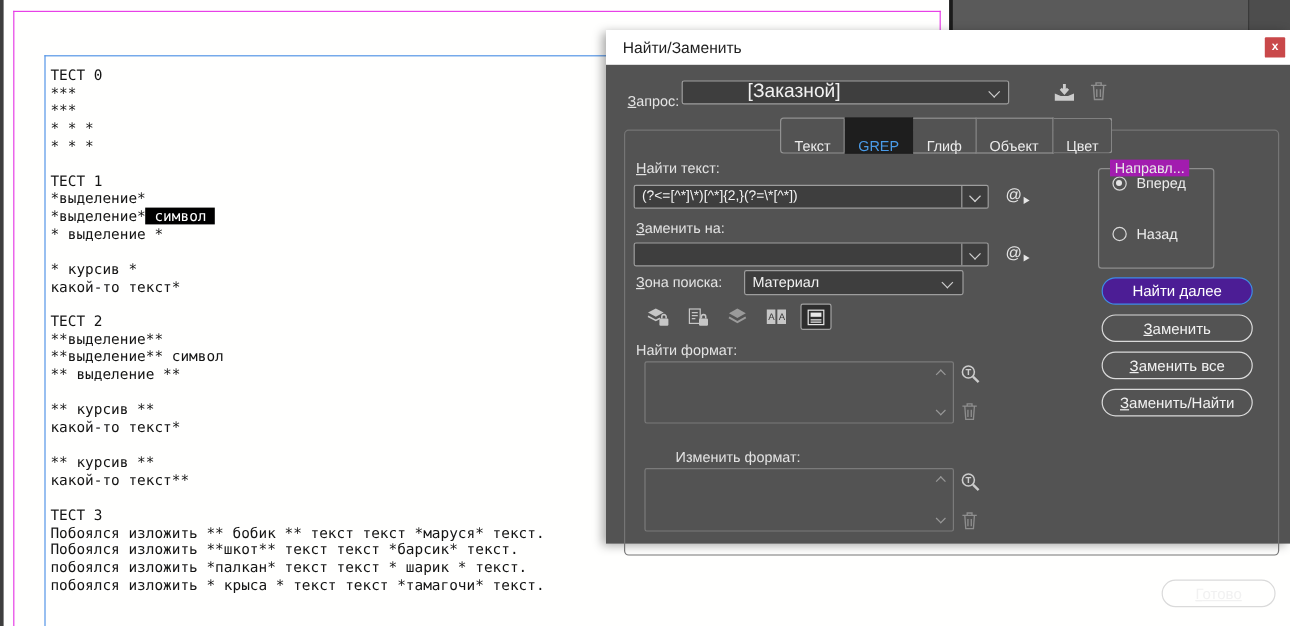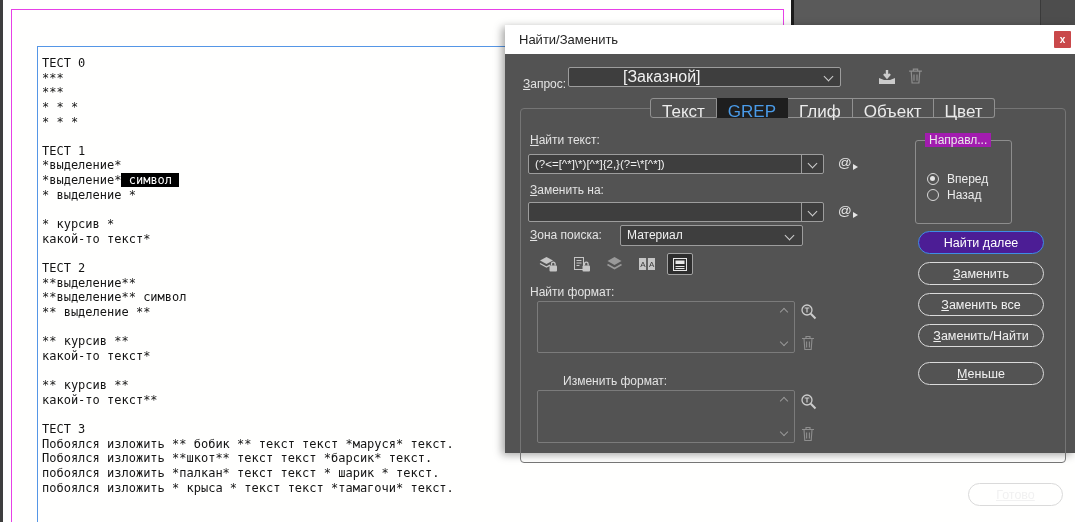--- a/index.html
+++ b/index.html
@@ -23,21 +23,21 @@
   .close-btn{position:absolute;right:4px;top:6px;width:17px;height:17px;background:#c9484a;color:#fff;
              font-size:10px;font-weight:bold;text-align:center;line-height:17px;border-radius:1px;cursor:default;}
   .lbl{position:absolute;font-size:12px;color:#e3e3e3;white-space:nowrap;}
   .mn{text-decoration:underline;}
   .field{position:absolute;background:#3e3e3e;border:1px solid #9d9d9d;border-radius:2px;box-sizing:border-box;color:#f1f1f1;}
   .field .val{position:absolute;left:6px;top:0;right:24px;line-height:18px;font-size:11.5px;white-space:nowrap;overflow:hidden;}
   .chev{position:absolute;width:6px;height:6px;border-right:1.5px solid #cfcfcf;border-bottom:1.5px solid #cfcfcf;transform:rotate(45deg);}
   .dd-split{position:absolute;right:0;top:0;width:22px;height:100%;border-left:1px solid #9d9d9d;box-sizing:border-box;}
   
   .tabs{position:absolute;left:145px;top:73px;height:20px;display:flex;z-index:3;}
-  .tab{border:1px solid #919191;border-left:none;padding:4px 11px;line-height:18px;font-size:17px;
+  .tab{border:1px solid #919191;border-left:none;padding:14px 11px;line-height:18px;font-size:12px;
        color:#ececec;background:#535353;box-sizing:border-box;}
   .tab:first-child{border-left:1px solid #919191;border-radius:3px 0 0 3px;}
   .tab:last-child{border-radius:0 3px 3px 0;}
   .tab.active{background:#1e1e1e;color:#4a9be8;border-color:#1e1e1e;}
   .groupbox{position:absolute;left:15px;top:83px;width:546px;height:355px;border:1px solid #757575;border-radius:4px;box-sizing:border-box;}
   
   .toggles{position:absolute;left:30px;top:228px;display:flex;gap:7px;}
   .toggle{width:26px;height:22px;display:flex;align-items:center;justify-content:center;color:#c6c6c6;}
   .toggle.dim{color:#9a9a9a;}
   .toggle.active{background:#2e2e2e;border:1px solid #a2a2a2;border-radius:2px;box-sizing:border-box;color:#e8e8e8;}
@@ -237,41 +237,38 @@
         </svg>
     </span>
     <span class="icon-btn dim" style="left:296px;top:401px;">
       <svg width="14" height="16" viewBox="0 0 14 16">
           <path d="M1 3.5h12M5 3.5V1.5h4v2M3 3.5l.8 11h6.4l.8-11M5.6 6.5v6M8.4 6.5v6" stroke="currentColor" stroke-width="1.1" fill="none"></path>
         </svg>
     </span>
 
     <div class="dir-group"></div>
     <div class="dir-label">Направл...</div>
-    <div class="radio-row" style="top:147px;">
+    <div class="radio-row" style="top:121px;">
       <span class="radio sel"></span>
       <span class="radio-lbl">Вперед</span>
     </div>
     <div class="radio-row" style="top:163px;">
       <span class="radio"></span>
       <span class="radio-lbl">Назад</span>
     </div>
 
     <div class="btn primary" style="top:206px;">
         <span><span>Найти </span><span class="mn">д</span><span>алее</span></span>
       </div>
     <div class="btn" style="top:237px;">
         <span><span class="mn">З</span><span>аменить</span></span>
       </div>
     <div class="btn" style="top:268px;">
         <span><span class="mn">З</span><span>аменить все</span></span>
       </div>
     <div class="btn" style="top:299px;">
         <span><span class="mn">З</span><span>аменить/Найти</span></span>
       </div>
-    <div class="btn" style="top:337px;">
-        <span><span class="mn">М</span><span>еньше</span></span>
-      </div>
     <div class="btn btn-done">
         <span><span class="mn">Г</span><span>отово</span></span>
       </div>
   </div>
 </div>
 
 </body></html>

